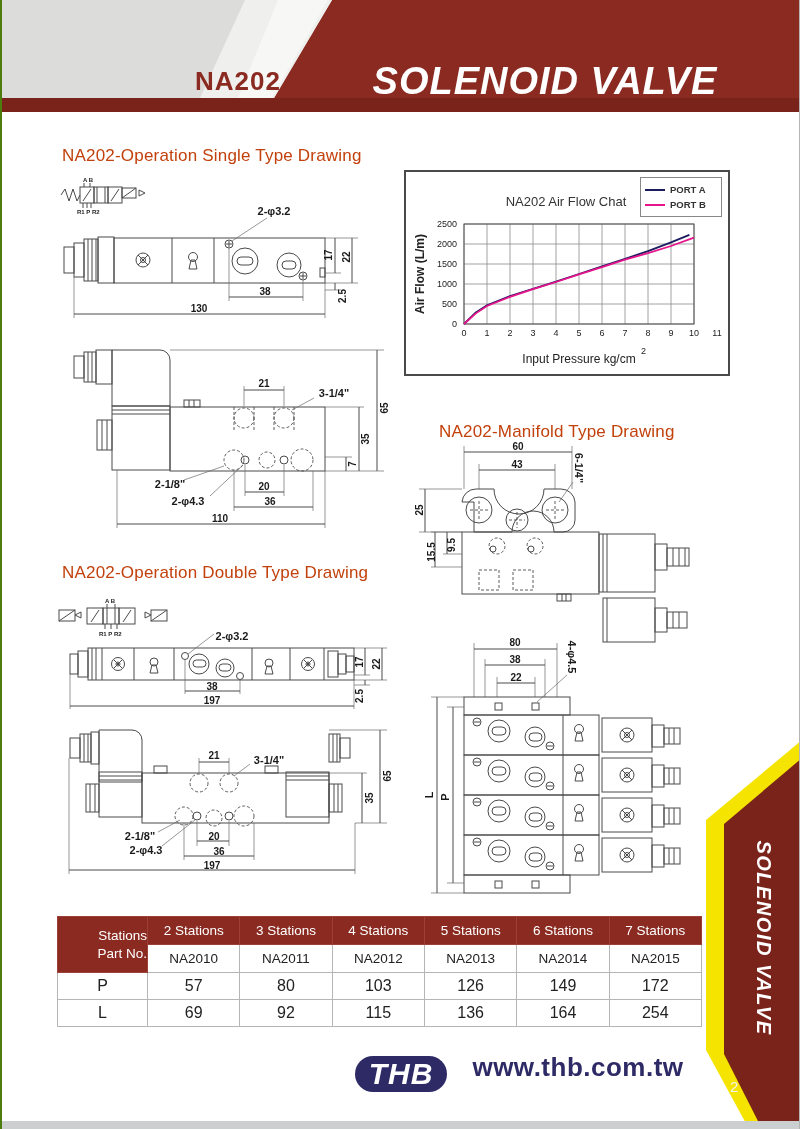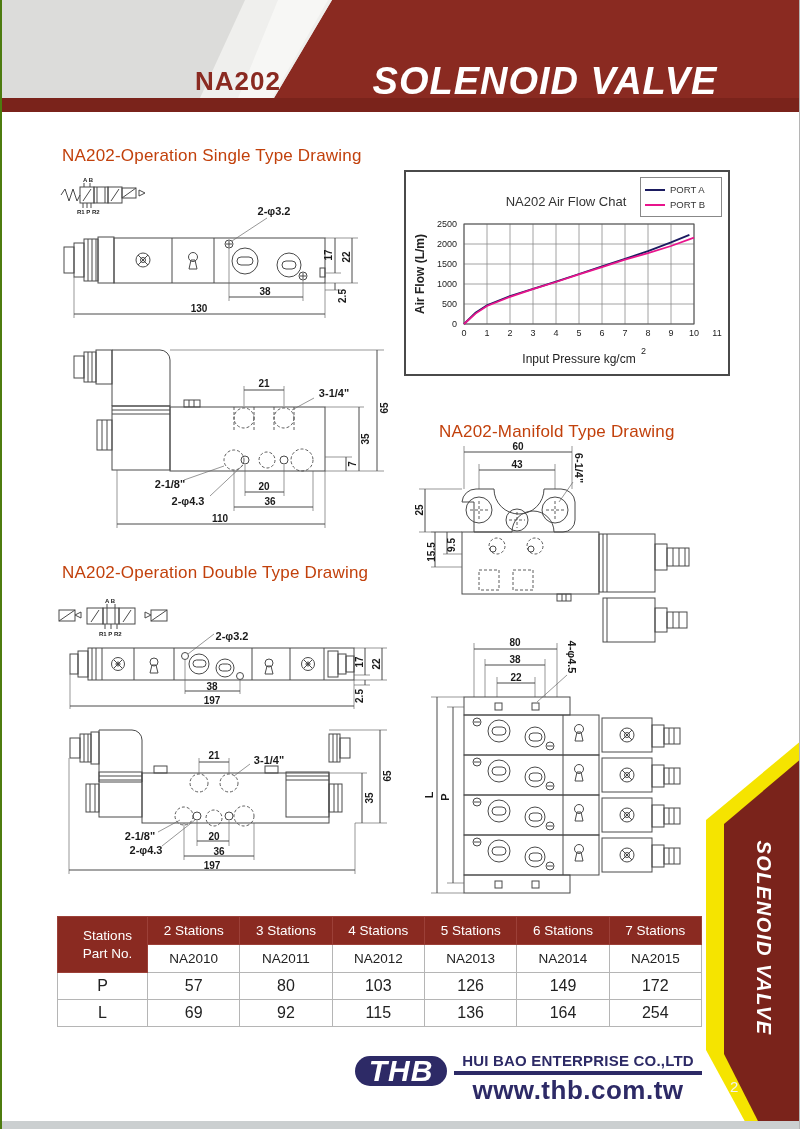--- a/index.html
+++ b/index.html
@@ -26,29 +26,29 @@
   svg.draw text{fill:#222;stroke:none;font-weight:bold;font-family:"Liberation Sans",sans-serif;}
   
   .chart-box{position:absolute;left:402px;top:170px;width:326px;height:206px;background:#fff;border:2px solid #4a4a4a;box-sizing:border-box;}
   .chart-title{position:absolute;left:60px;top:22px;width:200px;text-align:center;font-size:13px;color:#333;}
   .chart-ylabel{position:absolute;left:14px;top:102px;transform:translate(-50%,-50%) rotate(-90deg);font-size:12px;font-weight:bold;color:#222;white-space:nowrap;}
   .chart-xlabel{position:absolute;left:88px;top:180px;width:170px;text-align:center;font-size:12px;color:#222;white-space:nowrap;}
   .chart-xsup{position:absolute;left:235px;top:174px;font-size:9px;color:#222;}
   .legend{position:absolute;right:6px;top:5px;width:82px;border:1px solid #888;background:#fff;padding:4px 4px;box-sizing:border-box;}
   .legend-row{display:flex;align-items:center;gap:5px;height:15px;}
   .legend-swatch{width:20px;height:2px;background:#333;flex:0 0 auto;}
-  .legend-label{font-size:9.5px;color:#333;}
+  .legend-label{font-size:9.5px;color:#333;font-weight:bold;}
   
   table.ptable{position:absolute;left:55px;top:916px;width:645px;border-collapse:collapse;table-layout:fixed;}
   table.ptable td{border:1px solid #b5b5b5;text-align:center;padding:0;height:26px;font-size:16px;color:#222;}
   table.ptable tr.hrow td{background:var(--maroon,#8a2a21);color:#fff;font-size:13.5px;border-color:#9c4038;height:27px;}
-  table.ptable td.corner{background:var(--maroon,#8a2a21);color:#fff;text-align:center;padding-left:10px;font-size:13px;line-height:1.3;}
+  table.ptable td.corner{background:var(--maroon,#8a2a21);color:#fff;text-align:right;padding-left:10px;font-size:13px;line-height:1.3;}
   table.ptable tr.prow td{font-size:13.5px;height:27px;}
   
-  .thb-pill{position:absolute;left:353px;top:1056px;width:92px;height:30px;background:var(--navy,#2d2a66);border-radius:23px;display:flex;align-items:center;justify-content:center;}
+  .thb-pill{position:absolute;left:353px;top:1056px;width:92px;height:36px;background:var(--navy,#2d2a66);border-radius:23px;display:flex;align-items:center;justify-content:center;}
   .thb-pill span{color:#fff;font-size:30px;font-weight:bold;font-style:italic;letter-spacing:1px;}
   .thb-co{position:absolute;left:452px;top:1052px;width:248px;}
   .thb-co .co-name{font-size:15px;font-weight:bold;color:var(--navy,#2d2a66);letter-spacing:0.2px;border-bottom:4px solid var(--navy,#2d2a66);padding-bottom:2px;text-align:center;white-space:nowrap;}
   .thb-co .co-web{font-size:26px;font-weight:bold;color:var(--navy,#2d2a66);letter-spacing:0.5px;text-align:center;white-space:nowrap;}
   .bottom-strip{position:absolute;left:0;top:1121px;width:800px;height:8px;background:#cbcfd0;}
   
   .side-label{position:absolute;left:761px;top:938px;transform:translate(-50%,-50%) rotate(90deg);color:#fff;font-size:20px;font-weight:bold;font-style:italic;letter-spacing:1.5px;white-space:nowrap;}
   .side-page{position:absolute;left:728px;top:1078px;color:#f2f2f2;font-size:15px;}
 </style>
 </head>
@@ -594,18 +594,17 @@
     <polygon points="100,5 4,85 4,315 47,394 100,394" fill="var(--yellow,#f5e400)"></polygon>
     <polygon points="100,23 22,89 22,319 60,394 100,394" fill="var(--maroon-dark,#7a231b)"></polygon>
   </svg>
   <span class="side-label">SOLENOID VALVE</span>
   <span class="side-page">2</span>
 
   <div class="thb-pill">
     <span>THB</span>
   </div>
   <div class="thb-co">
-    <div class="co-name">HUI BAO ENTERPRISE CO.,LTD</div>
     <div class="co-web">www.thb.com.tw</div>
   </div>
   <div class="bottom-strip"></div>
 
 </div>
 
 </body></html>

